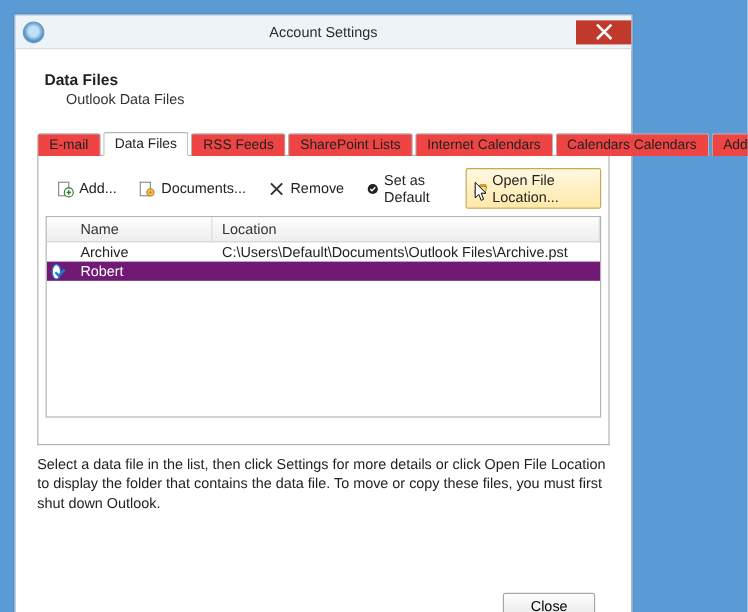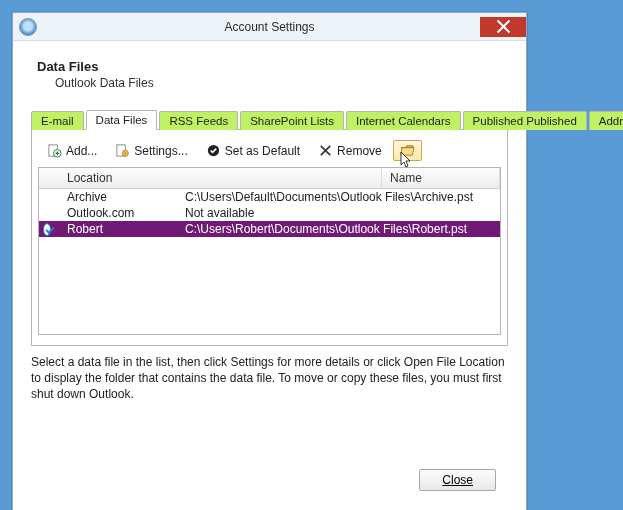--- a/index.html
+++ b/index.html
@@ -6,23 +6,23 @@
   body { margin: 0; background: #5b9bd5; width: 623px; height: 510px; overflow: hidden; }
   .window { width: 515px; height: 506px; margin: 12px; background: #fff; border: 1px solid #8ca8c4; box-shadow: 0 0 0 1px rgba(0,0,0,0.1); }
   .titlebar { height: 28px; background: #eef3f8; border-bottom: 1px solid #d6dde6; display: flex; align-items: center; position: relative; }
   .titlebar .appicon { width: 18px; height: 18px; margin-left: 6px; background: radial-gradient(circle at 50% 45%, #bfe0f5 35%, #4a8bc2 70%); border-radius: 50%; border: 1px solid #6b9bc4; }
   .titlebar .title { position: absolute; left: 0; right: 0; text-align: center; font-size: 12px; color: #2b2b2b; pointer-events: none; }
   .titlebar .closebtn { margin-left: auto; width: 46px; height: 20px; background: #c0392b; color: #fff; display: flex; align-items: center; justify-content: center; font-size: 12px; cursor: pointer; }
   .body { padding: 14px 16px 10px 16px; }
   .section-title { font-size: 13px; font-weight: bold; color: #222; margin: 4px 0 2px 8px; }
   .section-sub { font-size: 12px; color: #333; margin: 0 0 16px 26px; }
   .tabbar { display: flex; align-items: flex-end; border-bottom: 1px solid #b5b5b5; margin: 0 2px; height: 24px; }
-  .tab { border: 1px solid #b5b5b5; border-bottom: none; background: #bef264; padding: 3px 9px; font-size: 11.5px; color: #222; margin-right: 2px; border-radius: 2px 2px 0 0; position: relative; top: 1px; cursor: pointer; white-space: nowrap; }
+  .tab { border: 1px solid #b5b5b5; border-bottom: none; background: #ef4444; padding: 3px 9px; font-size: 11.5px; color: #222; margin-right: 2px; border-radius: 2px 2px 0 0; position: relative; top: 1px; cursor: pointer; white-space: nowrap; }
   .tab.active { background: #fff; border-bottom: 1px solid #fff; font-weight: normal; z-index: 2; }
-  .tabcontent { border: 1px solid #b5b5b5; border-top: none; padding: 8px 6px 10px 6px; margin: 0 2px 8px 2px; }
+  .tabcontent { border: 1px solid #b5b5b5; border-top: none; padding: 8px 6px 22px 6px; margin: 0 2px 8px 2px; }
   .toolbar { display: flex; align-items: center; gap: 4px; padding: 2px 0 6px 2px; }
   .tbtn { display: inline-flex; align-items: center; gap: 4px; padding: 2px 6px; font-size: 12px; color: #222; border: 1px solid transparent; border-radius: 2px; cursor: pointer; }
   .tbtn.hover { border: 1px solid #c9a84f; background: linear-gradient(#fff8e1, #ffe9a8); }
   .ic { width: 15px; height: 15px; display: inline-block; }
   .listview { border: 1px solid #b5b5b5; background: #fff; height: 168px; overflow: hidden; }
   .lv-head { display: flex; background: linear-gradient(#fdfdfd,#eee); border-bottom: 1px solid #cfcfcf; font-size: 12px; color: #333; }
   .lv-head .col { padding: 3px 8px; border-right: 1px solid #dcdcdc; }
   .col-check { width: 20px; border-right: none !important; }
   .col-name { width: 118px; }
   .col-loc { flex: 1; }
@@ -56,88 +56,83 @@
   <div class="body">
     <div class="section-title">Data Files</div>
     <div class="section-sub">Outlook Data Files</div>
 
     <div class="tabbar">
       <div class="tab">E-mail</div>
       <div class="tab active">Data Files</div>
       <div class="tab">RSS Feeds</div>
       <div class="tab">SharePoint Lists</div>
       <div class="tab">Internet Calendars</div>
-      <div class="tab">Published Published</div>
+      <div class="tab">Calendars Calendars</div>
       <div class="tab">Address Books</div>
     </div>
 
     <div class="tabcontent">
       <div class="toolbar">
         <span class="tbtn">
           <svg class="ic" viewBox="0 0 16 16">
               <rect x="2" y="2" width="9" height="12" fill="#fff" stroke="#888"></rect>
               <circle cx="11" cy="11" r="4" fill="#fff" stroke="#2b7a2b"></circle>
               <path d="M11 9v4M9 11h4" stroke="#2b7a2b" stroke-width="1.3"></path>
             </svg>
           <span>Add...</span>
         </span>
         <span class="tbtn">
           <svg class="ic" viewBox="0 0 16 16">
               <rect x="2" y="2" width="9" height="12" fill="#fff" stroke="#888"></rect>
               <circle cx="11" cy="11" r="3.2" fill="#f3c04a" stroke="#b5832a"></circle>
               <circle cx="11" cy="11" r="1" fill="#b5832a"></circle>
             </svg>
-          <span>Settings...</span>
+          <span>Documents...</span>
+        </span>
+        <span class="tbtn">
+          <svg class="ic" viewBox="0 0 16 16">
+              <path d="M3 3l10 10M13 3L3 13" stroke="#333" stroke-width="1.8"></path>
+            </svg>
+          <span>Remove</span>
         </span>
         <span class="tbtn">
           <svg class="ic" viewBox="0 0 16 16">
               <circle cx="8" cy="8" r="6" fill="#222"></circle>
               <path d="M5 8l2 2 4-4" stroke="#fff" stroke-width="1.6" fill="none"></path>
             </svg>
           <span>Set as Default</span>
         </span>
-        <span class="tbtn">
-          <svg class="ic" viewBox="0 0 16 16">
-              <path d="M3 3l10 10M13 3L3 13" stroke="#333" stroke-width="1.8"></path>
-            </svg>
-          <span>Remove</span>
-        </span>
         <span class="tbtn hover" style="position:relative">
           <svg class="ic" viewBox="0 0 16 16">
               <path d="M1 5h5l1-2h7v2H1z" fill="#e7c05a" stroke="#a87c1f"></path>
               <path d="M2 5h13l-2 8H1z" fill="#f6dd8a" stroke="#a87c1f"></path>
             </svg>
+          <span>Open File Location...</span>
           <svg class="cursor" style="left:6px;top:10px" viewBox="0 0 16 20">
               <path d="M1 1l0 13 3-3 2 5 2-1-2-5 4 0z" fill="#fff" stroke="#000" stroke-width="0.8"></path>
             </svg>
         </span>
       </div>
 
       <div class="listview">
         <div class="lv-head">
           <div class="col col-check"></div>
+          <div class="col col-name">Name</div>
           <div class="col col-loc">Location</div>
-          <div class="col col-name">Name</div>
         </div>
         <div class="lv-row">
           <div class="cell checkcell"></div>
           <div class="cell col-name">Archive</div>
           <div class="cell col-loc">C:\Users\Default\Documents\Outlook Files\Archive.pst</div>
         </div>
-        <div class="lv-row">
-          <div class="cell checkcell"></div>
-          <div class="cell col-name">Outlook.com</div>
-          <div class="cell col-loc">Not available</div>
-        </div>
         <div class="lv-row sel">
           <div class="cell checkcell">
               <span class="checkcircle"></span>
             </div>
           <div class="cell col-name">Robert</div>
-          <div class="cell col-loc">C:\Users\Robert\Documents\Outlook Files\Robert.pst</div>
         </div>
       </div>
     </div>
 
     <div class="hint-row">
       <div class="hint-text">Select a data file in the list, then click Settings for more details or click Open File Location to display the folder that contains the data file. To move or copy these files, you must first shut down Outlook.</div>
     </div>
 
     <div class="footer">
       <button class="btn">Close</button>

